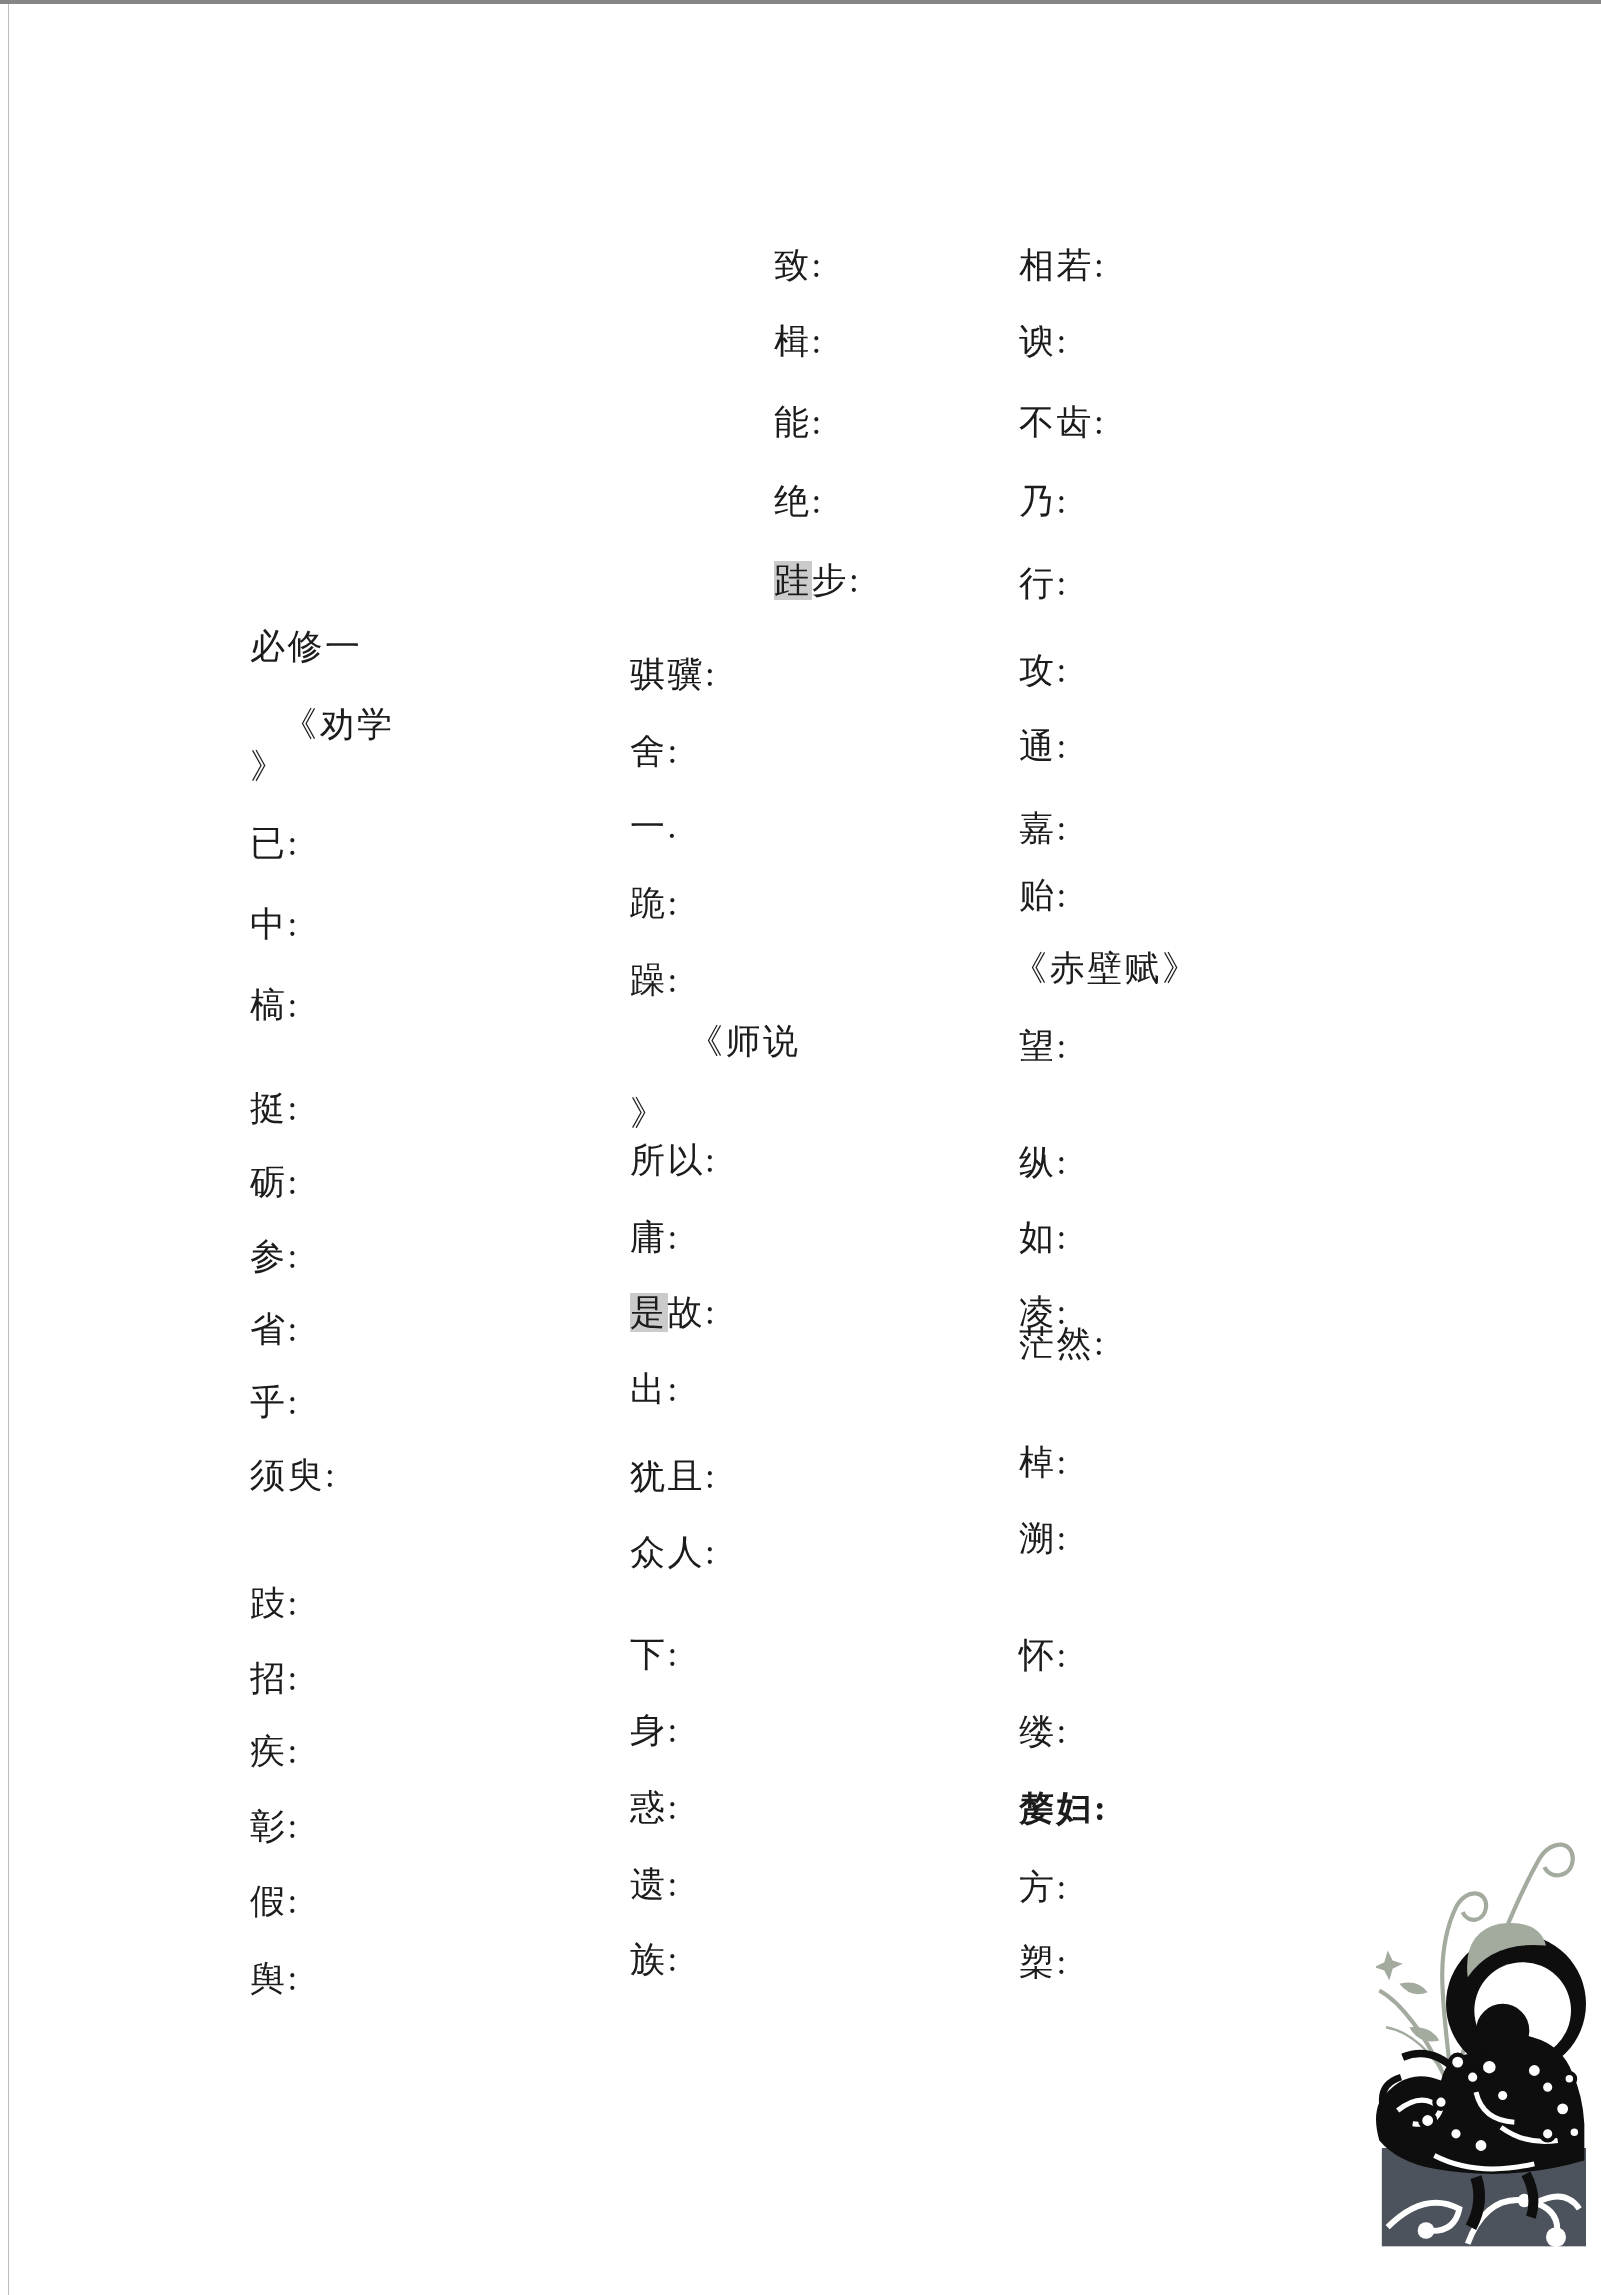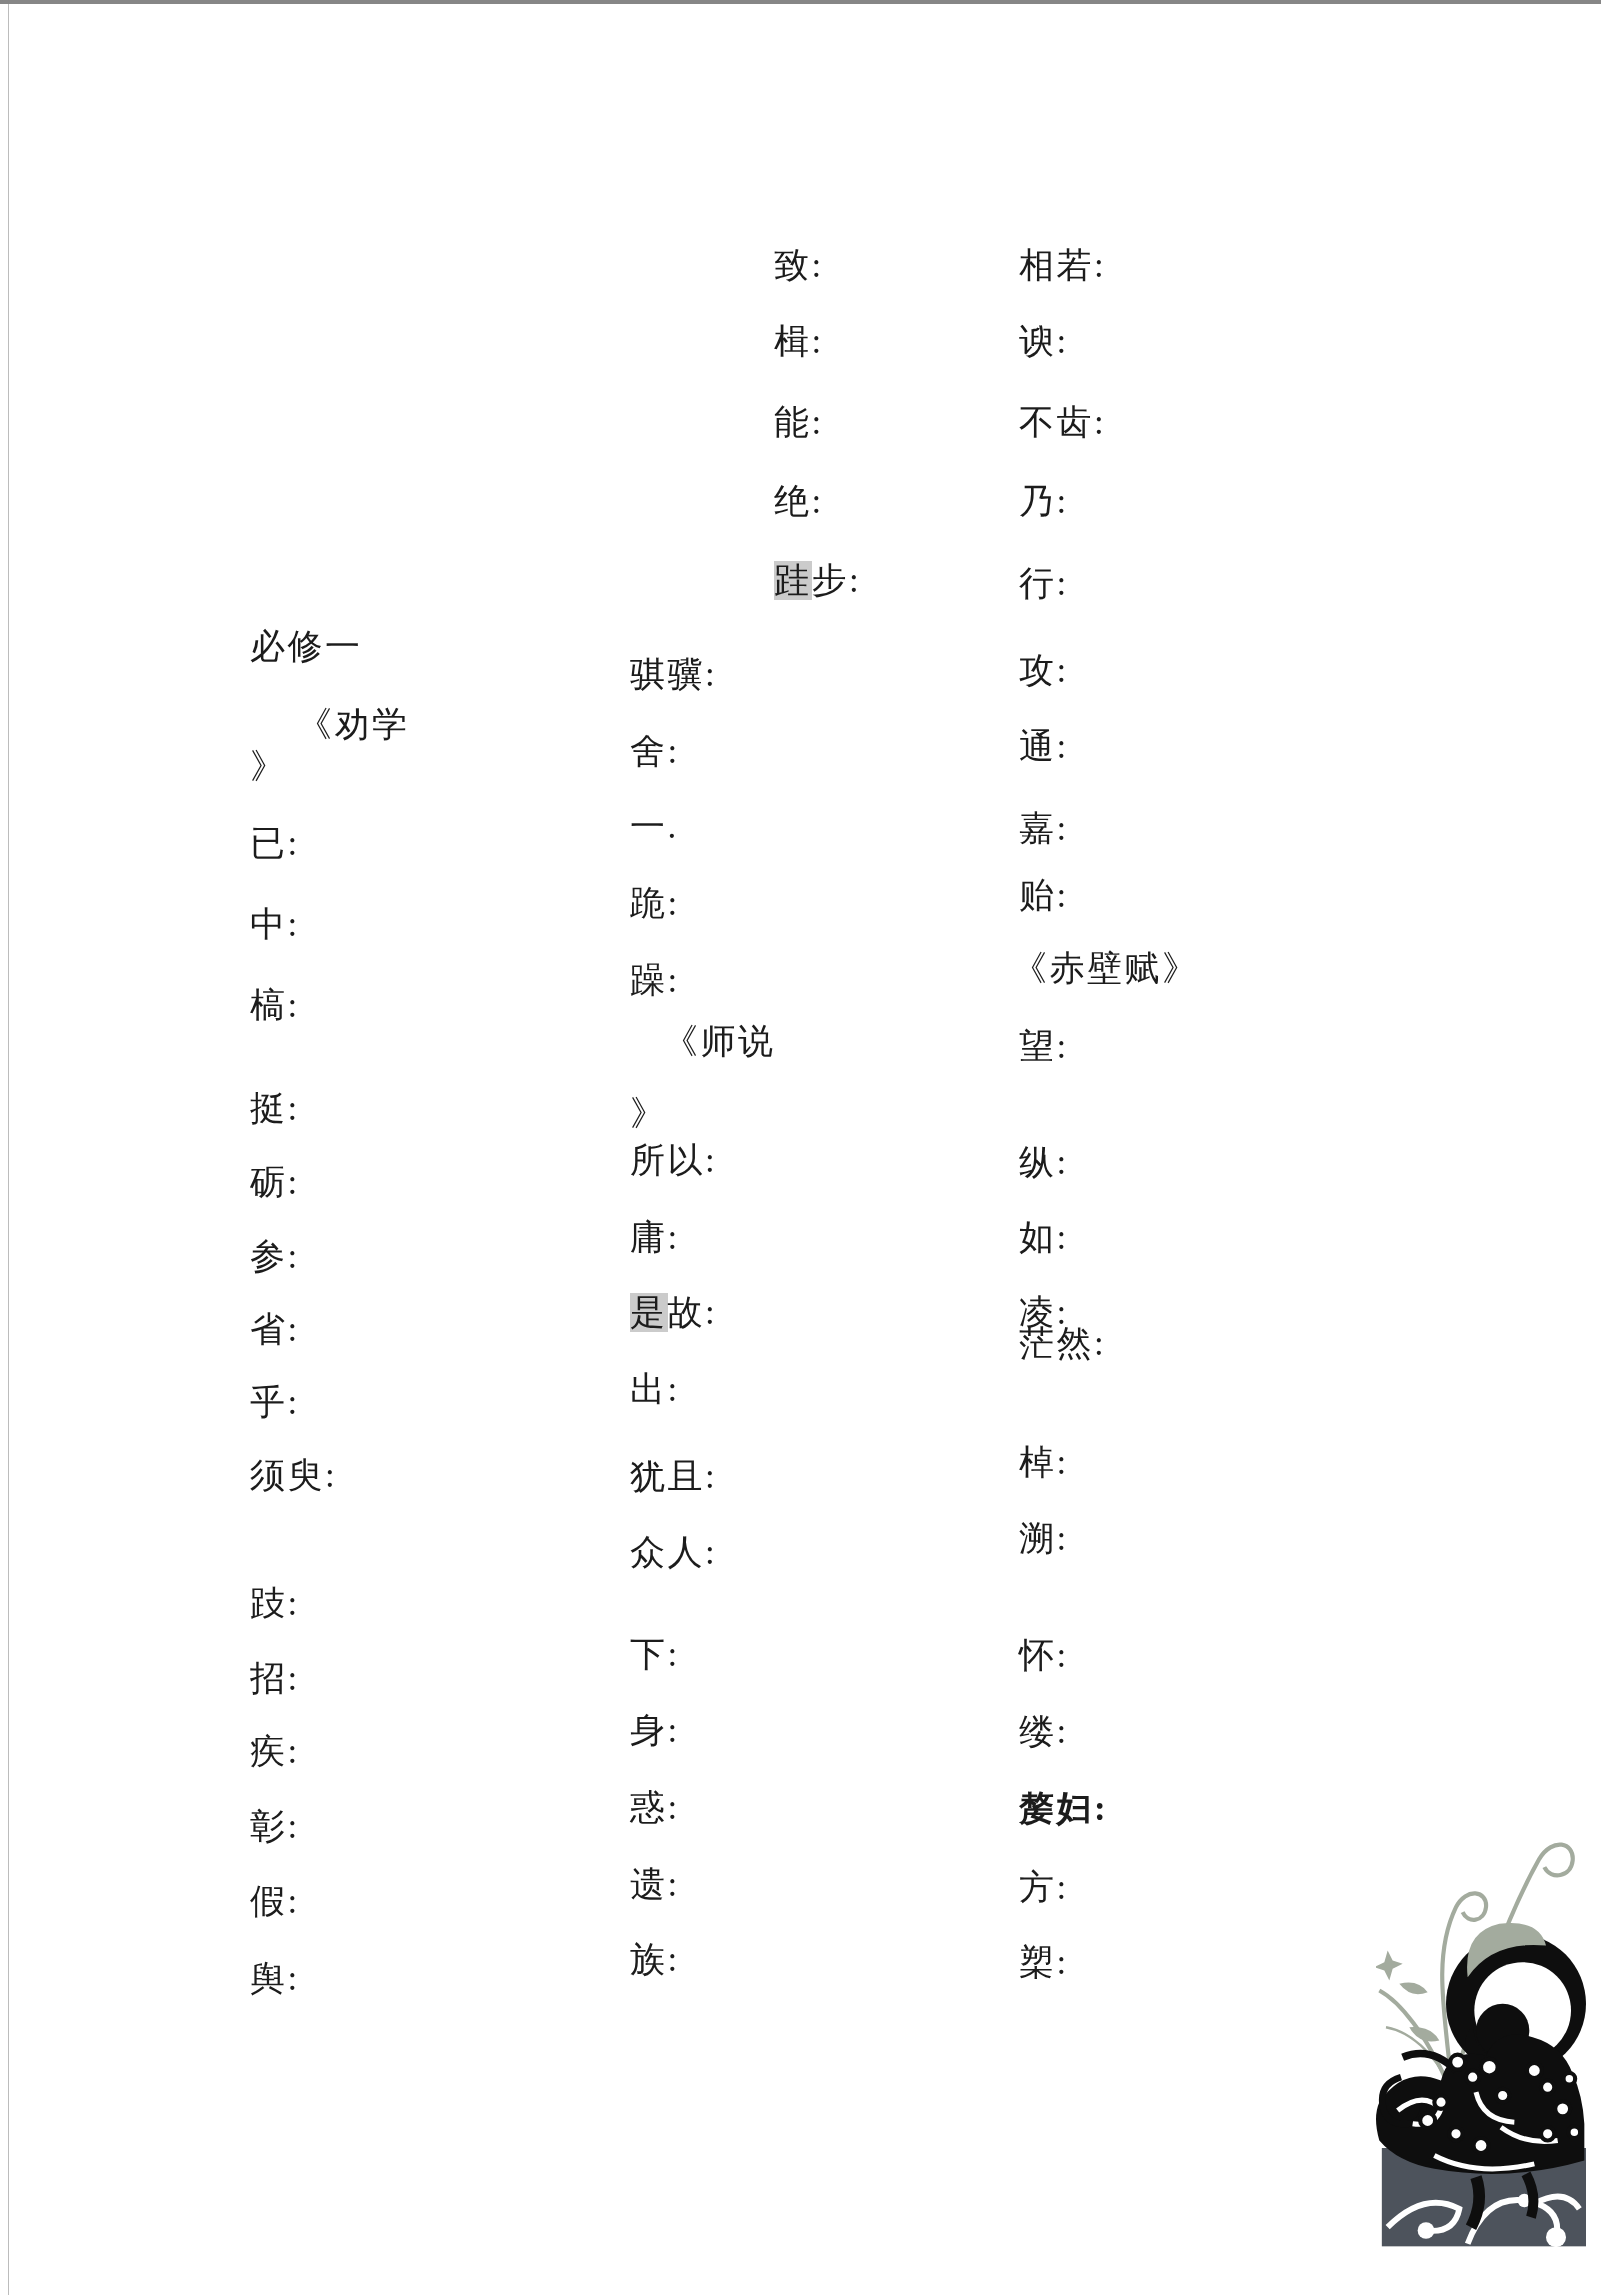--- a/index.html
+++ b/index.html
@@ -20,21 +20,21 @@
 </style>
 </head>
 <body>
 
 <div class="page">
   <div class="top-border"></div>
   <div class="left-border"></div>
 
   <div id="doc">
       <div class="vocab-item" style="left: 250px; top: 627px;">必修一</div>
-      <div class="vocab-item" style="left: 282px; top: 705px; margin-left: 15px;">《劝学</div>
+      <div class="vocab-item" style="left: 282px; top: 705px;">《劝学</div>
       <div class="vocab-item" style="left: 250px; top: 747px;">》</div>
       <div class="vocab-item" style="left: 250px; top: 824px;">已:</div>
       <div class="vocab-item" style="left: 250px; top: 905px;">中:</div>
       <div class="vocab-item" style="left: 250px; top: 986px;">槁:</div>
       <div class="vocab-item" style="left: 250px; top: 1089px;">挺:</div>
       <div class="vocab-item" style="left: 250px; top: 1163px;">砺:</div>
       <div class="vocab-item" style="left: 250px; top: 1237px;">参:</div>
       <div class="vocab-item" style="left: 250px; top: 1310px;">省:</div>
       <div class="vocab-item" style="left: 250px; top: 1383px;">乎:</div>
       <div class="vocab-item" style="left: 250px; top: 1456px; text-align: right;">须臾:</div>
@@ -47,21 +47,21 @@
       <div class="vocab-item" style="left: 774px; top: 246px;">致:</div>
       <div class="vocab-item" style="left: 774px; top: 322px;">楫:</div>
       <div class="vocab-item" style="left: 774px; top: 403px;">能:</div>
       <div class="vocab-item" style="left: 774px; top: 482px;">绝:</div>
       <div class="vocab-item" style="left: 774px; top: 561px;"><span class="hl">跬</span>步:</div>
       <div class="vocab-item" style="left: 630px; top: 655px;">骐骥:</div>
       <div class="vocab-item" style="left: 630px; top: 732px;">舍:</div>
       <div class="vocab-item" style="left: 630px; top: 807px;">一.</div>
       <div class="vocab-item" style="left: 630px; top: 884px;">跪:</div>
       <div class="vocab-item" style="left: 630px; top: 961px;">躁:</div>
-      <div class="vocab-item" style="left: 663px; top: 1022px;">《师说</div>
+      <div class="vocab-item" style="left: 688px; top: 1022px;">《师说</div>
       <div class="vocab-item" style="left: 630px; top: 1094px;">》</div>
       <div class="vocab-item" style="left: 630px; top: 1141px;">所以:</div>
       <div class="vocab-item" style="left: 630px; top: 1218px;">庸:</div>
       <div class="vocab-item" style="left: 630px; top: 1293px;"><span class="hl">是</span>故:</div>
       <div class="vocab-item" style="left: 630px; top: 1370px;">出:</div>
       <div class="vocab-item" style="left: 630px; top: 1446px; margin-top: 11px;">犹且:</div>
       <div class="vocab-item" style="left: 630px; top: 1533px;">众人:</div>
       <div class="vocab-item" style="left: 630px; top: 1635px;">下:</div>
       <div class="vocab-item" style="left: 630px; top: 1711px;">身:</div>
       <div class="vocab-item" style="left: 630px; top: 1788px;">惑:</div>

